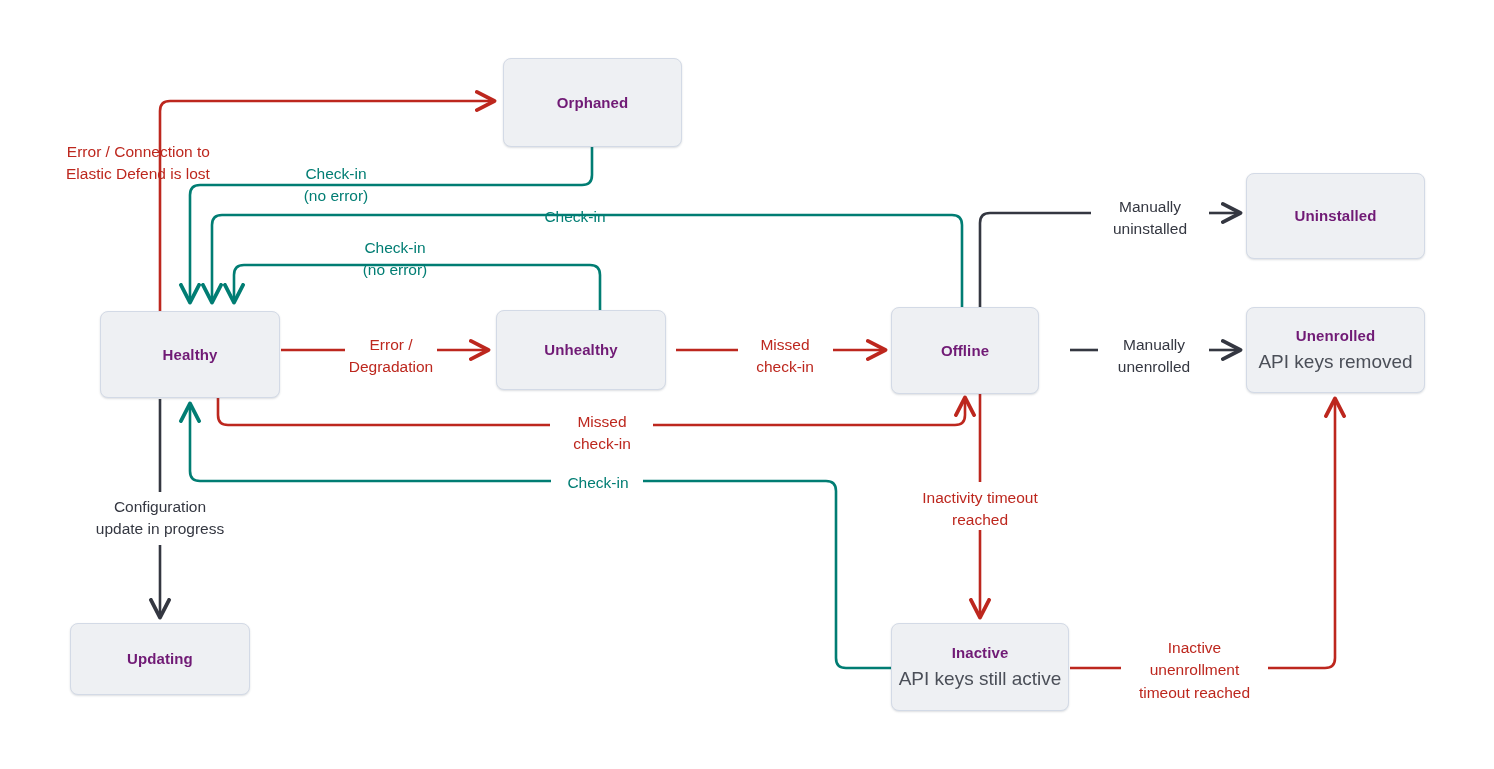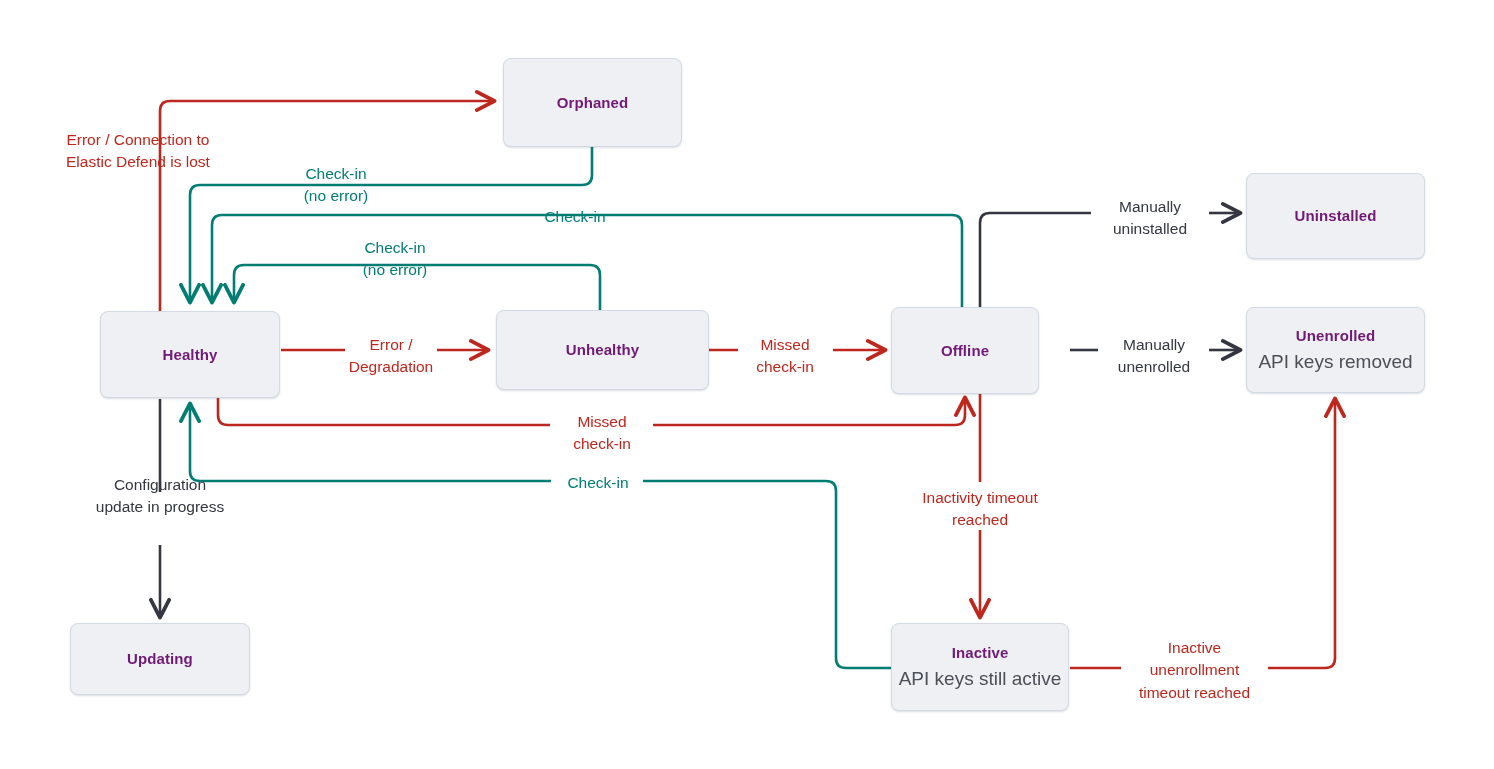--- a/index.html
+++ b/index.html
@@ -30,21 +30,21 @@
     line-height:1.25;margin-top:5px;
   }
 
   .lbl{
     position:absolute;font-size:15.5px;line-height:1.45;
     white-space:pre;text-align:center;
   }
   .lbl.red{color:#BD271E;}
   .lbl.teal{color:#017D73;}
   .lbl.dark{color:#343741;}
-  .lbl.left{text-align:center;}
+  .lbl.left{text-align:right;margin-top:12px;}
 </style>
 </head>
 <body>
 
 <div id="stage">
 
   <svg id="wires" viewBox="0 0 1494 769" xmlns="http://www.w3.org/2000/svg">
     <defs>
       <marker id="ar-red" markerWidth="9" markerHeight="9" refX="7.2" refY="4.5" orient="auto" markerUnits="strokeWidth">
         <path d="M0.6,1.0 L7.4,4.5 L0.6,8.0" fill="none" stroke="#BD271E" stroke-width="1.45" stroke-linecap="round" stroke-linejoin="round"></path>
@@ -100,21 +100,21 @@
   </svg>
 
   <div class="node" style="left:503px;top:58px;width:179px;height:89px;">
     <div class="title">Orphaned</div>
   </div>
 
   <div class="node" style="left:100px;top:311px;width:180px;height:87px;">
     <div class="title">Healthy</div>
   </div>
 
-  <div class="node" style="left:496px;top:310px;width:213px;height:80px;text-align:right;">
+  <div class="node" style="left:496px;top:310px;width:170px;height:80px;text-align:right;">
     <div class="title">Unhealthy</div>
   </div>
 
   <div class="node" style="left:891px;top:307px;width:148px;height:87px;">
     <div class="title">Offline</div>
   </div>
 
   <div class="node" style="left:1246px;top:173px;width:179px;height:86px;">
     <div class="title">Uninstalled</div>
   </div>
@@ -161,16 +161,16 @@
   <div class="lbl dark" style="left:1098px;top:334px;width:112px;">Manually
 unenrolled</div>
 
   <div class="lbl red" style="left:890px;top:487px;width:180px;">Inactivity timeout
 reached</div>
 
   <div class="lbl red" style="left:1112px;top:637px;width:165px;">Inactive
 unenrollment
 timeout reached</div>
 
-  <div class="lbl dark" style="left:66px;top:474px;width:188px;">Configuration
+  <div class="lbl dark" style="left:66px;top:496px;width:188px;">Configuration
 update in progress</div>
 
 </div>
 
 </body></html>

